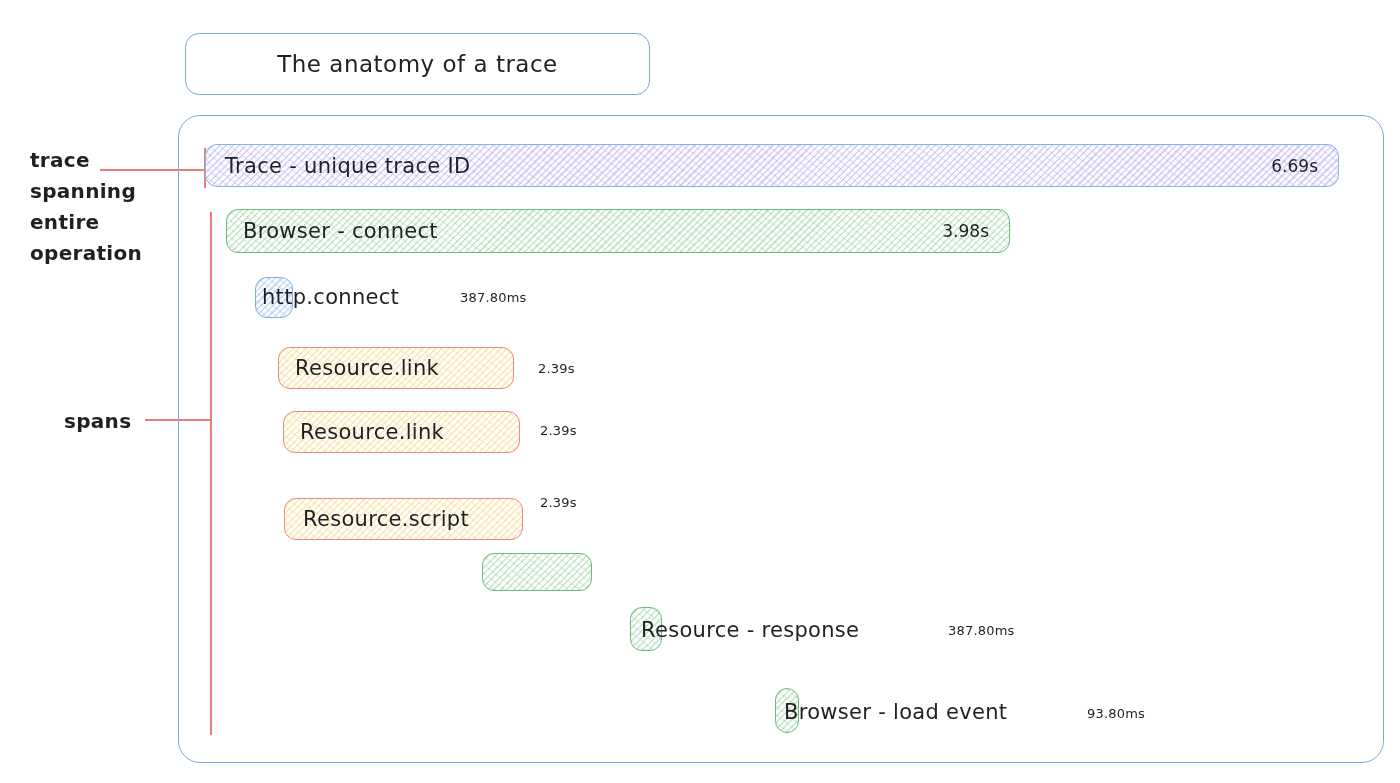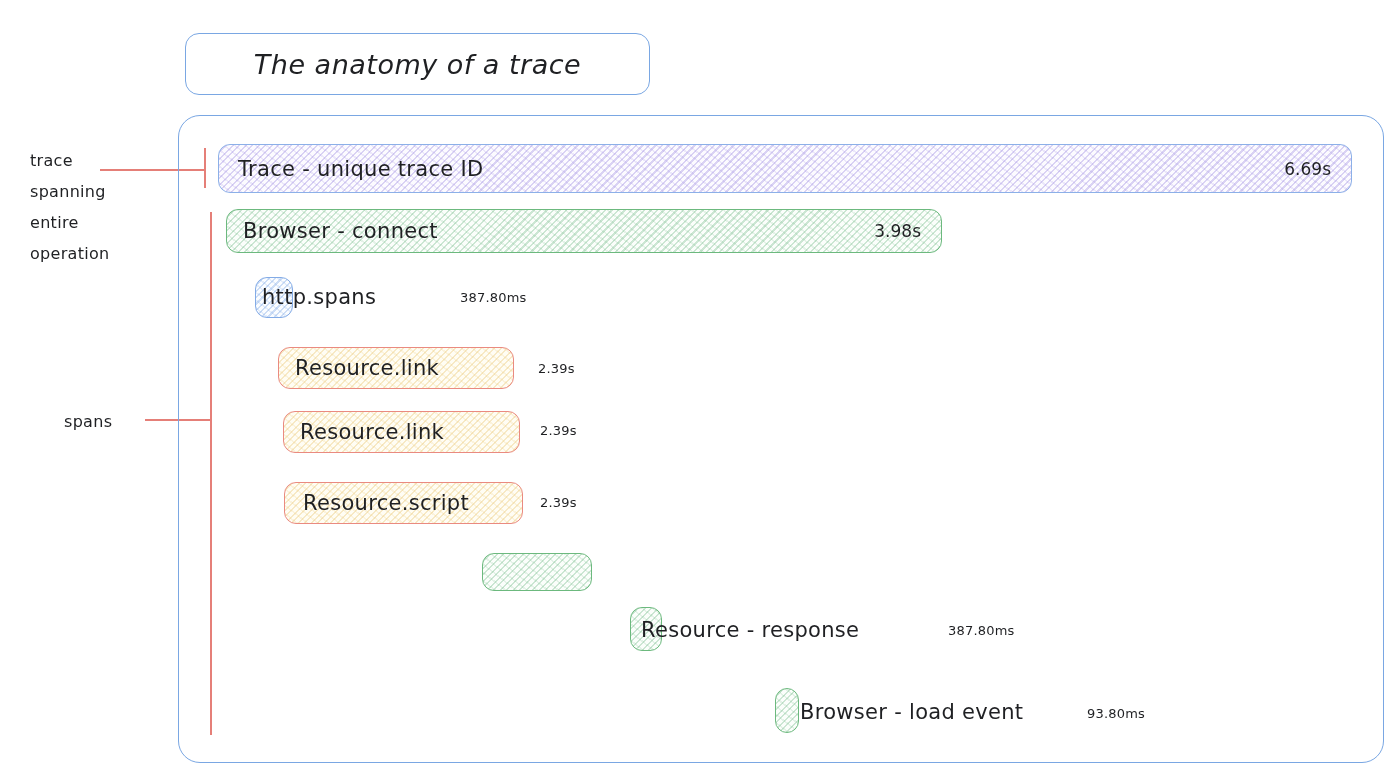--- a/index.html
+++ b/index.html
@@ -47,26 +47,26 @@
     background-color:#fbfdff;
   }
   .fill-yellow {
     border:1.5px solid #ea8a80;
     background-image:
       repeating-linear-gradient(135deg, rgba(233,196,110,0.35) 0 1.6px, transparent 1.6px 4.6px),
       repeating-linear-gradient(38deg,  rgba(233,196,110,0.18) 0 1.6px, transparent 1.6px 6.5px);
     background-color:#fffdf4;
   }
   
-  .title-text { font-size:27px; letter-spacing:0.5px;font-style:italic; }
+  .title-text { font-size:23px; letter-spacing:0.5px; }
   .lbl  { font-size:21px; white-space:nowrap; letter-spacing:0.3px; }
   .lbl-float { position:absolute; font-size:21px; white-space:nowrap; letter-spacing:0.3px; z-index:3; }
   .dur  { position:absolute; font-size:13px; white-space:nowrap; letter-spacing:0.2px; }
   .dur-in { position:absolute; right:20px; font-size:17px; white-space:nowrap; }
-  .note { position:absolute; font-size:16px; line-height:31px; letter-spacing:0.3px; }
+  .note { position:absolute; font-size:20px; line-height:31px; letter-spacing:0.3px;font-weight:bold; }
   
   .redline { position:absolute; background:#e57f78; }
 </style>
 </head>
 <body>
 
 <div class="page">
 
   <div class="sketch-box title-box" style="left:185px; top:33px; width:465px; height:62px;">
     <span class="title-text">The anatomy of a trace</span>
@@ -76,52 +76,52 @@
   <div class="redline" style="left:100px; top:169px; width:106px; height:2px;"></div>
   <div class="redline" style="left:204px; top:148px; width:2px; height:40px;"></div>
 
   <div class="note" style="left:64px; top:406px;">spans</div>
   <div class="redline" style="left:145px; top:419px; width:66px; height:2px;"></div>
 
   <div class="sketch-box container-box" style="left:178px; top:115px; width:1206px; height:648px;"></div>
 
   <div class="redline" style="left:210px; top:212px; width:1.8px; height:523px;"></div>
 
-  <div class="bar fill-purple" style="left:218px; top:144px; width:1134px; height:49px; padding-left:19px;">
+  <div class="bar fill-purple" style="left:205px; top:144px; width:1134px; height:43px; padding-left:19px;">
     <span class="lbl">Trace - unique trace ID</span>
     <span class="dur-in">6.69s</span>
   </div>
 
-  <div class="bar fill-green" style="left:226px; top:209px; width:716px; height:44px; padding-left:16px;">
+  <div class="bar fill-green" style="left:226px; top:209px; width:784px; height:44px; padding-left:16px;">
     <span class="lbl">Browser - connect</span>
     <span class="dur-in">3.98s</span>
   </div>
 
   <div class="bar fill-blue" style="left:255px; top:277px; width:38px; height:41px;"></div>
-  <span class="lbl-float" style="left:262px; top:285px;">http.spans</span>
+  <span class="lbl-float" style="left:262px; top:285px;">http.connect</span>
   <span class="dur" style="left:460px; top:290px;">387.80ms</span>
 
   <div class="bar fill-yellow" style="left:278px; top:347px; width:236px; height:42px; padding-left:16px;">
     <span class="lbl">Resource.link</span>
   </div>
   <span class="dur" style="left:538px; top:361px;">2.39s</span>
 
   <div class="bar fill-yellow" style="left:283px; top:411px; width:237px; height:42px; padding-left:16px;">
     <span class="lbl">Resource.link</span>
   </div>
   <span class="dur" style="left:540px; top:423px;">2.39s</span>
 
-  <div class="bar fill-yellow" style="left:284px; top:482px; width:239px; height:42px; padding-left:18px;">
+  <div class="bar fill-yellow" style="left:284px; top:498px; width:239px; height:42px; padding-left:18px;">
     <span class="lbl">Resource.script</span>
   </div>
   <span class="dur" style="left:540px; top:495px;">2.39s</span>
 
   <div class="bar fill-green" style="left:482px; top:553px; width:110px; height:38px;"></div>
 
   <div class="bar fill-green" style="left:630px; top:607px; width:32px; height:44px;"></div>
   <span class="lbl-float" style="left:641px; top:618px;">Resource - response</span>
   <span class="dur" style="left:948px; top:623px;">387.80ms</span>
 
   <div class="bar fill-green" style="left:775px; top:688px; width:24px; height:45px;"></div>
-  <span class="lbl-float" style="left:784px; top:700px;padding-left:16px;">Browser - load event</span>
+  <span class="lbl-float" style="left:784px; top:700px;">Browser - load event</span>
   <span class="dur" style="left:1087px; top:706px;">93.80ms</span>
 
 </div>
 
 </body></html>

